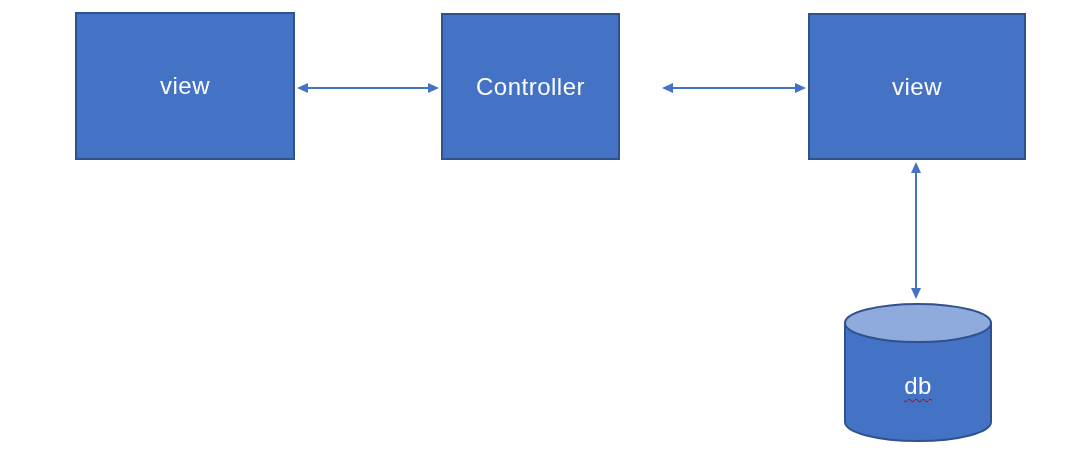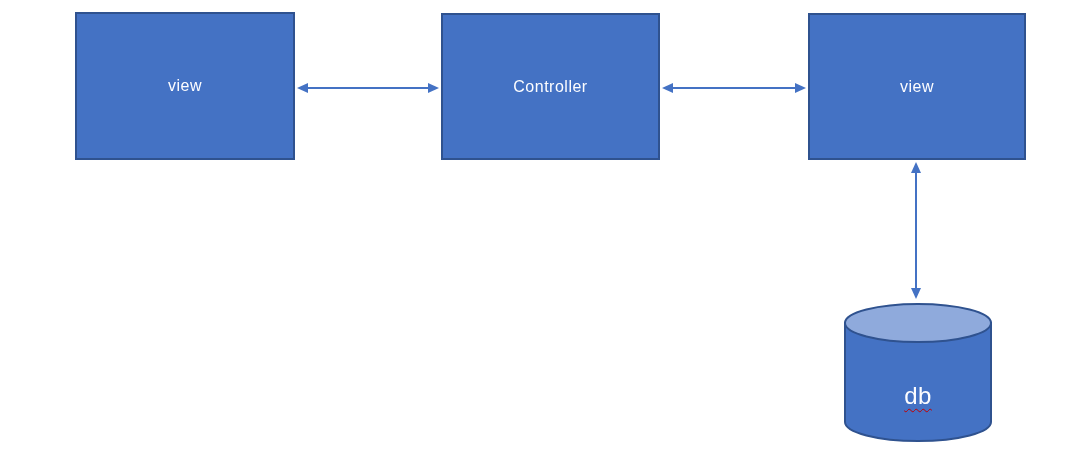--- a/index.html
+++ b/index.html
@@ -19,41 +19,41 @@
     position: absolute;
     background: #4472c4;
     border: 2px solid #2f528f;
     display: flex;
     align-items: center;
     justify-content: center;
     box-sizing: border-box;
   }
   .node-label {
     color: #fdfdff;
-    font-size: 16px;
+    font-size: 24px;
     font-weight: 400;
     letter-spacing: 0.5px;
     user-select: none;
   }
   .node-view       { left: 75px;  top: 12px; width: 220px; height: 148px; }
-  .node-controller { left: 441px; top: 13px; width: 219px; height: 147px; }
+  .node-controller { left: 441px; top: 13px; width: 179px; height: 147px; }
   .node-model      { left: 808px; top: 13px; width: 218px; height: 147px; }
 
   .cylinder {
     position: absolute;
     left: 843px;
     top: 302px;
     width: 150px;
     height: 141px;
   }
   .cylinder svg { display: block; }
   .cylinder-label {
     position: absolute;
     left: 0;
-    top: 80px;
+    top: 70px;
     width: 100%;
     text-align: center;
     color: #fdfdff;
     font-size: 24px;
     font-weight: 400;
     letter-spacing: 0.5px;
     user-select: none;
   }
   .cylinder-label .misspelled {
     text-decoration-line: underline;

